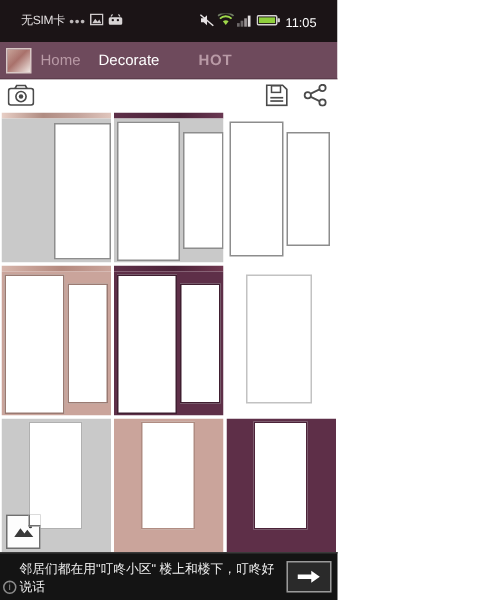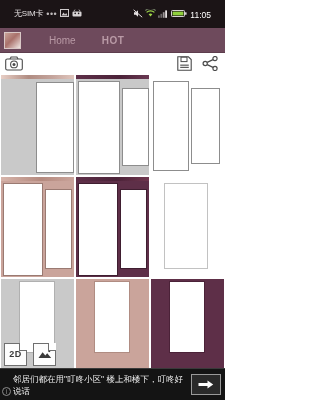--- a/index.html
+++ b/index.html
@@ -41,21 +41,21 @@
     border: 1px solid #d9c8c6;
     flex: 0 0 auto;
   }
   .nav-tabs { display: flex; align-items: center; flex: 1; }
   .nav-tab {
     font-size: 10px;
     color: #b99aa6;
     padding: 0 6px;
     white-space: nowrap;
   }
-  .nav-tab.home { margin-left: 22px; }
+  .nav-tab.home { margin-left: 0; }
   .nav-tab.active { color: #ffffff; }
   .nav-tab.hot { margin-left: 14px; letter-spacing: 0.5px; font-weight: bold; }
 
   
   .toolrow {
     height: 22px; width: 100%;
     display: flex; align-items: center;
     padding: 0 5px;
     background: #ffffff;
   }
@@ -204,20 +204,21 @@
         </svg>
     </span>
     <span class="sb-clock">11:05</span>
   </div>
 </div>
 
 <div class="navbar">
   <div class="nav-avatar"></div>
   <div class="nav-tabs">
     <span class="nav-tab home">Home</span>
+    <span class="nav-tab active">Decorate</span>
     <span class="nav-tab hot">HOT</span>
   </div>
 </div>
 
 <div class="toolrow">
   <span class="tool-ico">
     <svg width="18" height="15" viewBox="0 0 18 15">
         <rect x="0.7" y="3" width="16.6" height="11" rx="1.6" fill="none" stroke="#4a4a4a" stroke-width="1.1"></rect>
         <path d="M5 3 L6.1 1 H11.9 L13 3" fill="none" stroke="#4a4a4a" stroke-width="1.1"></path>
         <circle cx="9" cy="8.4" r="3.4" fill="none" stroke="#4a4a4a" stroke-width="1.1"></circle>
@@ -304,23 +305,20 @@
   <div class="cell">
     <div class="cellbody full" style="background:#5e2f48;">
       <span class="doorhole" style="left:18px;top:2px;width:36px;height:72px;background:#fff;border:1.2px solid #4b2238;"></span>
     </div>
   </div>
 
 </div>
 
 <div class="viewbar">
   <div class="docbtn">
-    <span>2D</span>
-  </div>
-  <div class="docbtn">
     <svg width="14" height="10" viewBox="0 0 14 10">
       <path d="M0.5 9 L4.6 3.2 L7.3 6.6 L9.2 4.2 L13.2 9 Z" fill="#3a3a3a"></path>
       <circle cx="11.3" cy="2.1" r="1.1" fill="#3a3a3a"></circle>
     </svg>
   </div>
 </div>
 
 <div class="adbar">
   <div class="ad-i">i</div>
   <div class="ad-text">邻居们都在用"叮咚小区" 楼上和楼下，叮咚好说话</div>

